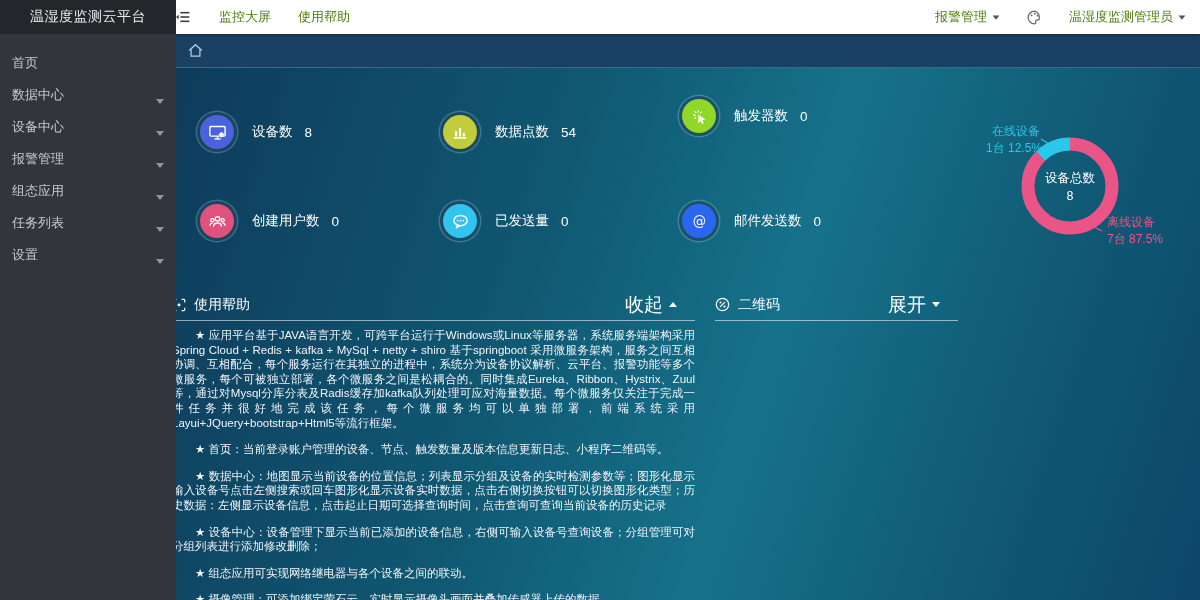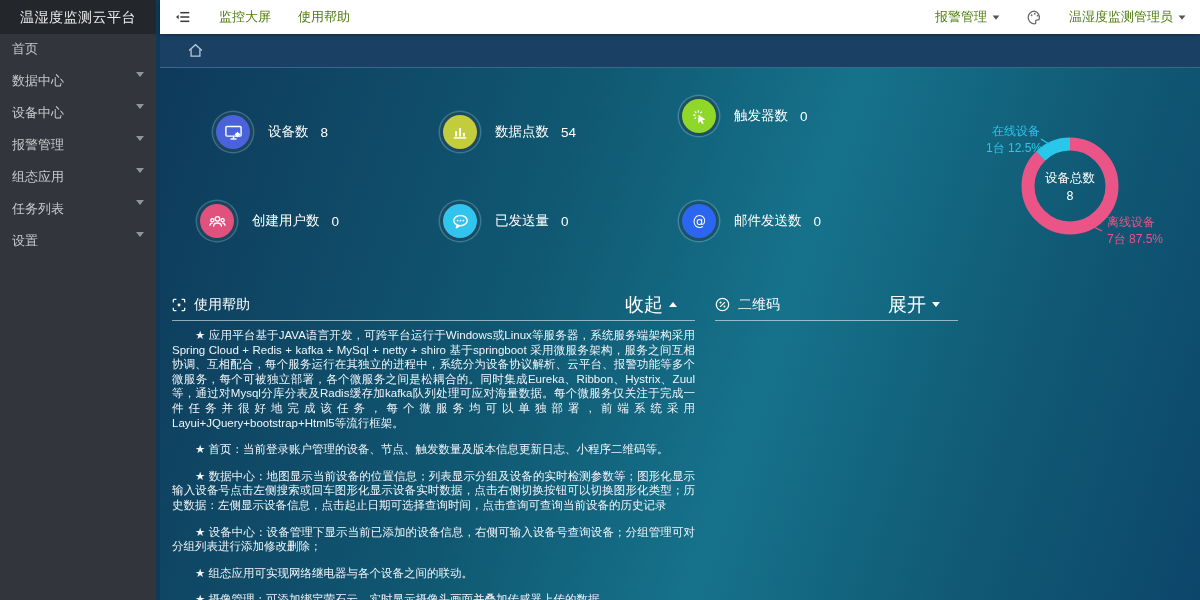--- a/index.html
+++ b/index.html
@@ -1,26 +1,26 @@
 <!DOCTYPE html>
 <html><head>
 <meta charset="utf-8">
 <style>
   * { margin:0; padding:0; box-sizing:border-box; }
   html,body { width:1200px; height:600px; overflow:hidden;
     font-family:"Liberation Sans","DejaVu Sans",sans-serif; }
   .app { position:relative; width:1200px; height:600px; background:#0e3a5a; }
 
   
-  .sidebar { position:absolute; left:0; top:0; width:156px; height:600px;
-    background:#32363c; z-index:5; }
+  .sidebar { position:absolute; left:0; top:0; width:176px; height:600px;
+    background:#32363c; z-index:5;font-family:Liberation Mono, monospace; }
   .logo { height:34px; line-height:34px; text-align:center; background:#23262b;
     color:#ececec; font-size:14px; letter-spacing:.5px; }
   .nav { padding-top:6px; }
-  .nav-item { height:32px; display:flex; align-items:flex-start; padding:0 12px;
+  .nav-item { height:32px; display:flex; align-items:flex-end; padding:0 12px;
     color:#c7c9cc; font-size:13px; cursor:pointer; }
   .nav-item .sp { flex:1; }
 
   
   .caret-down { width:0; height:0; display:inline-block;
     border-left:4px solid transparent; border-right:4px solid transparent;
     border-top:5px solid currentColor; }
   .caret-up { width:0; height:0; display:inline-block;
     border-left:4px solid transparent; border-right:4px solid transparent;
     border-bottom:5px solid currentColor; }
@@ -157,21 +157,21 @@
     <span style="cursor:pointer">
       <svg width="17" height="17" viewBox="0 0 20 20" fill="none" stroke="#b9c9d9" stroke-width="1.5">
         <path d="M2.5 10 L10 3.2 L17.5 10"></path>
         <path d="M4.8 8.6 V16.6 H15.2 V8.6"></path>
       </svg>
     </span>
   </div>
 
   <div class="main">
 
-    <div class="stat" style="left:56px;top:47px">
+    <div class="stat" style="left:40px;top:47px">
       <div class="bubble" style="background: rgb(74, 99, 221);">
         <svg width="19" height="19" viewBox="0 0 20 20" fill="none" stroke="#fff" stroke-width="1.5">
           <rect x="2" y="3.6" width="16" height="10.2" rx="1.1"></rect>
           <path d="M10 13.8 V16.6"></path>
             <path d="M6.8 16.8 H13.2"></path>
           <circle cx="14.2" cy="12.2" r="2.1" fill="#fff" stroke="none"></circle>
           <g stroke-width="1.1">
               <path d="M14.2 9.4 V15"></path>
               <path d="M11.4 12.2 H17"></path>
               <path d="M12.3 10.3 L16.1 14.1"></path>

